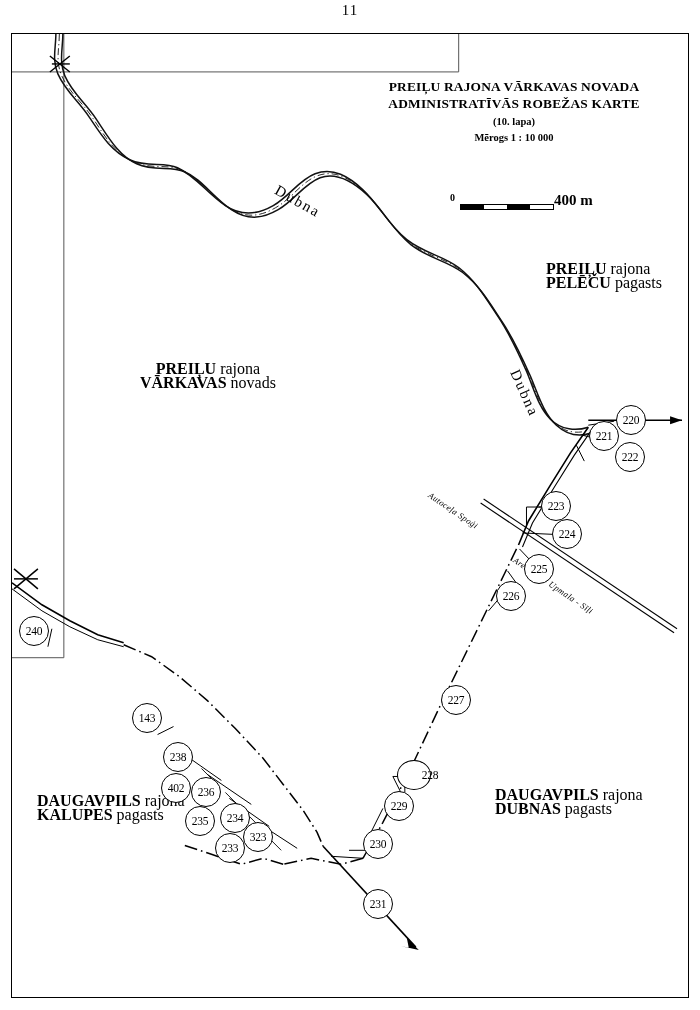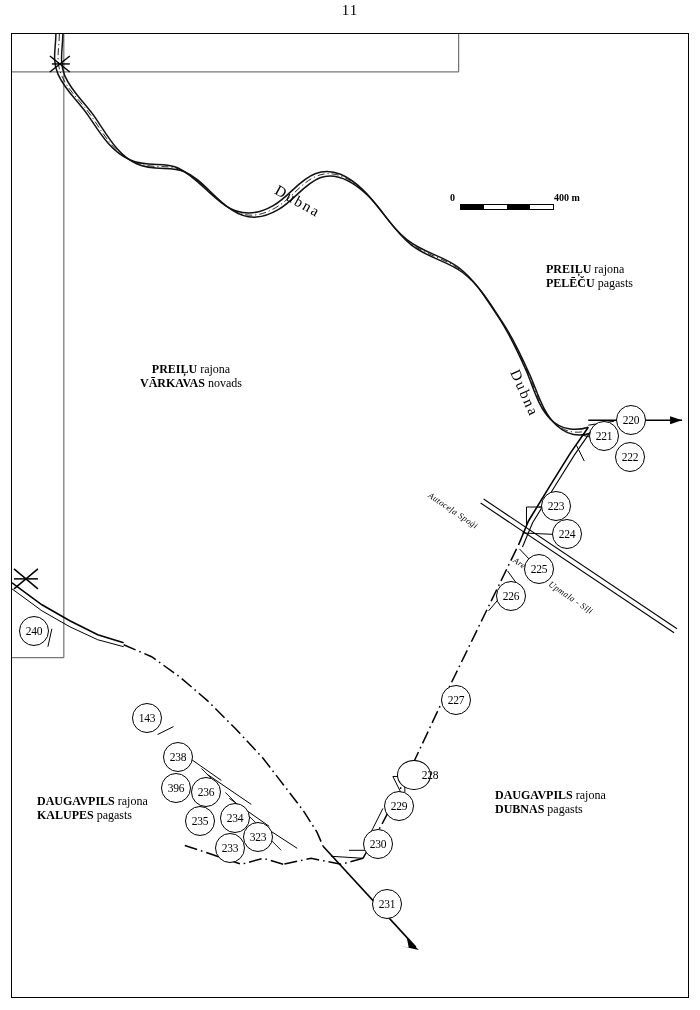--- a/index.html
+++ b/index.html
@@ -87,21 +87,21 @@
     position: absolute;
     left: 0px;
     top: -2px;
     font-size: 10px;
     font-weight: bold;
   }
   #scalebar-max {
     position: absolute;
     left: 104px;
     top: -2px;
-    font-size: 10px;
+    font-size: 15px;
     font-weight: bold;
   }
   #scalebar-bar {
     position: absolute;
     left: 10px;
     top: 10px;
     width: 94px;
     height: 6px;
     border: 1px solid #000;
     box-sizing: border-box;
@@ -110,21 +110,21 @@
   #scalebar-bar > i {
     flex: 1 1 0;
     display: block;
   }
   #scalebar-bar > i.fill { background: #000; }
   #scalebar-bar > i.blank { background: #fff; }
 
   
   .region-label {
     position: absolute;
-    font-size: 12px;
+    font-size: 16px;
     line-height: 14px;
     font-family: "Liberation Serif", serif;
   }
   .region-label .rl-strong { font-weight: bold; }
   .region-label .rl-plain { font-weight: normal; }
 
   
   .marker {
     position: absolute;
     width: 30px;
@@ -303,20 +303,26 @@
 
       <g stroke="#000" stroke-width="0.9" fill="none">
         <line x1="166" y1="712" x2="178" y2="724"></line>
         <line x1="190" y1="736" x2="202" y2="748"></line>
         <line x1="214" y1="760" x2="226" y2="772"></line>
         <line x1="238" y1="784" x2="250" y2="796"></line>
         <line x1="258" y1="806" x2="270" y2="818"></line>
       </g>
     </svg>
 
+    <div id="title-block">
+      <div class="title-line">PREIĻU RAJONA VĀRKAVAS NOVADA</div>
+      <div class="title-line">ADMINISTRATĪVĀS ROBEŽAS KARTE</div>
+      <div class="title-sub">(10. lapa)</div>
+      <div class="title-scale">Mērogs 1 : 10 000</div>
+    </div>
 
     <div id="scalebar-wrap">
       <div id="scalebar-zero">0</div>
       <div id="scalebar-max">400 m</div>
       <div id="scalebar-bar">
         <i class="fill"></i>
           <i class="blank"></i>
           <i class="fill"></i>
           <i class="blank"></i>
       </div>
@@ -379,26 +385,26 @@
         <div class="marker" style="left: 592px; top: 402px;">221</div>
         <div class="marker" style="left: 574px; top: 423px; margin-left: 29px;">222</div>
         <div class="marker" style="left: 544px; top: 472px;">223</div>
         <div class="marker" style="left: 555px; top: 500px;">224</div>
         <div class="marker" style="left: 527px; top: 535px;">225</div>
         <div class="marker" style="left: 499px; top: 562px;">226</div>
         <div class="marker" style="left: 444px; top: 666px;">227</div>
         <div class="marker" style="left: 400px; top: 741px; padding-left: 32px;">228</div>
         <div class="marker" style="left: 387px; top: 772px;">229</div>
         <div class="marker" style="left: 366px; top: 810px;">230</div>
-        <div class="marker" style="left: 375px; top: 870px; text-align: right;">231</div>
+        <div class="marker" style="left: 366px; top: 870px; text-align: right;">231</div>
         <div class="marker" style="left: 246px; top: 803px;">323</div>
         <div class="marker" style="left: 218px; top: 814px;">233</div>
         <div class="marker" style="left: 223px; top: 784px;">234</div>
         <div class="marker" style="left: 188px; top: 787px;">235</div>
         <div class="marker" style="left: 194px; top: 758px;">236</div>
-        <div class="marker" style="left: 164px; top: 754px;">396</div>
+        <div class="marker" style="left: 164px; top: 754px;">402</div>
         <div class="marker" style="left: 166px; top: 723px;">238</div>
         <div class="marker" style="left: 135px; top: 684px;">143</div>
         <div class="marker" style="left: 22px; top: 597px;">240</div>
       </div>
 
   </div>
 </div>
 
 </body></html>

